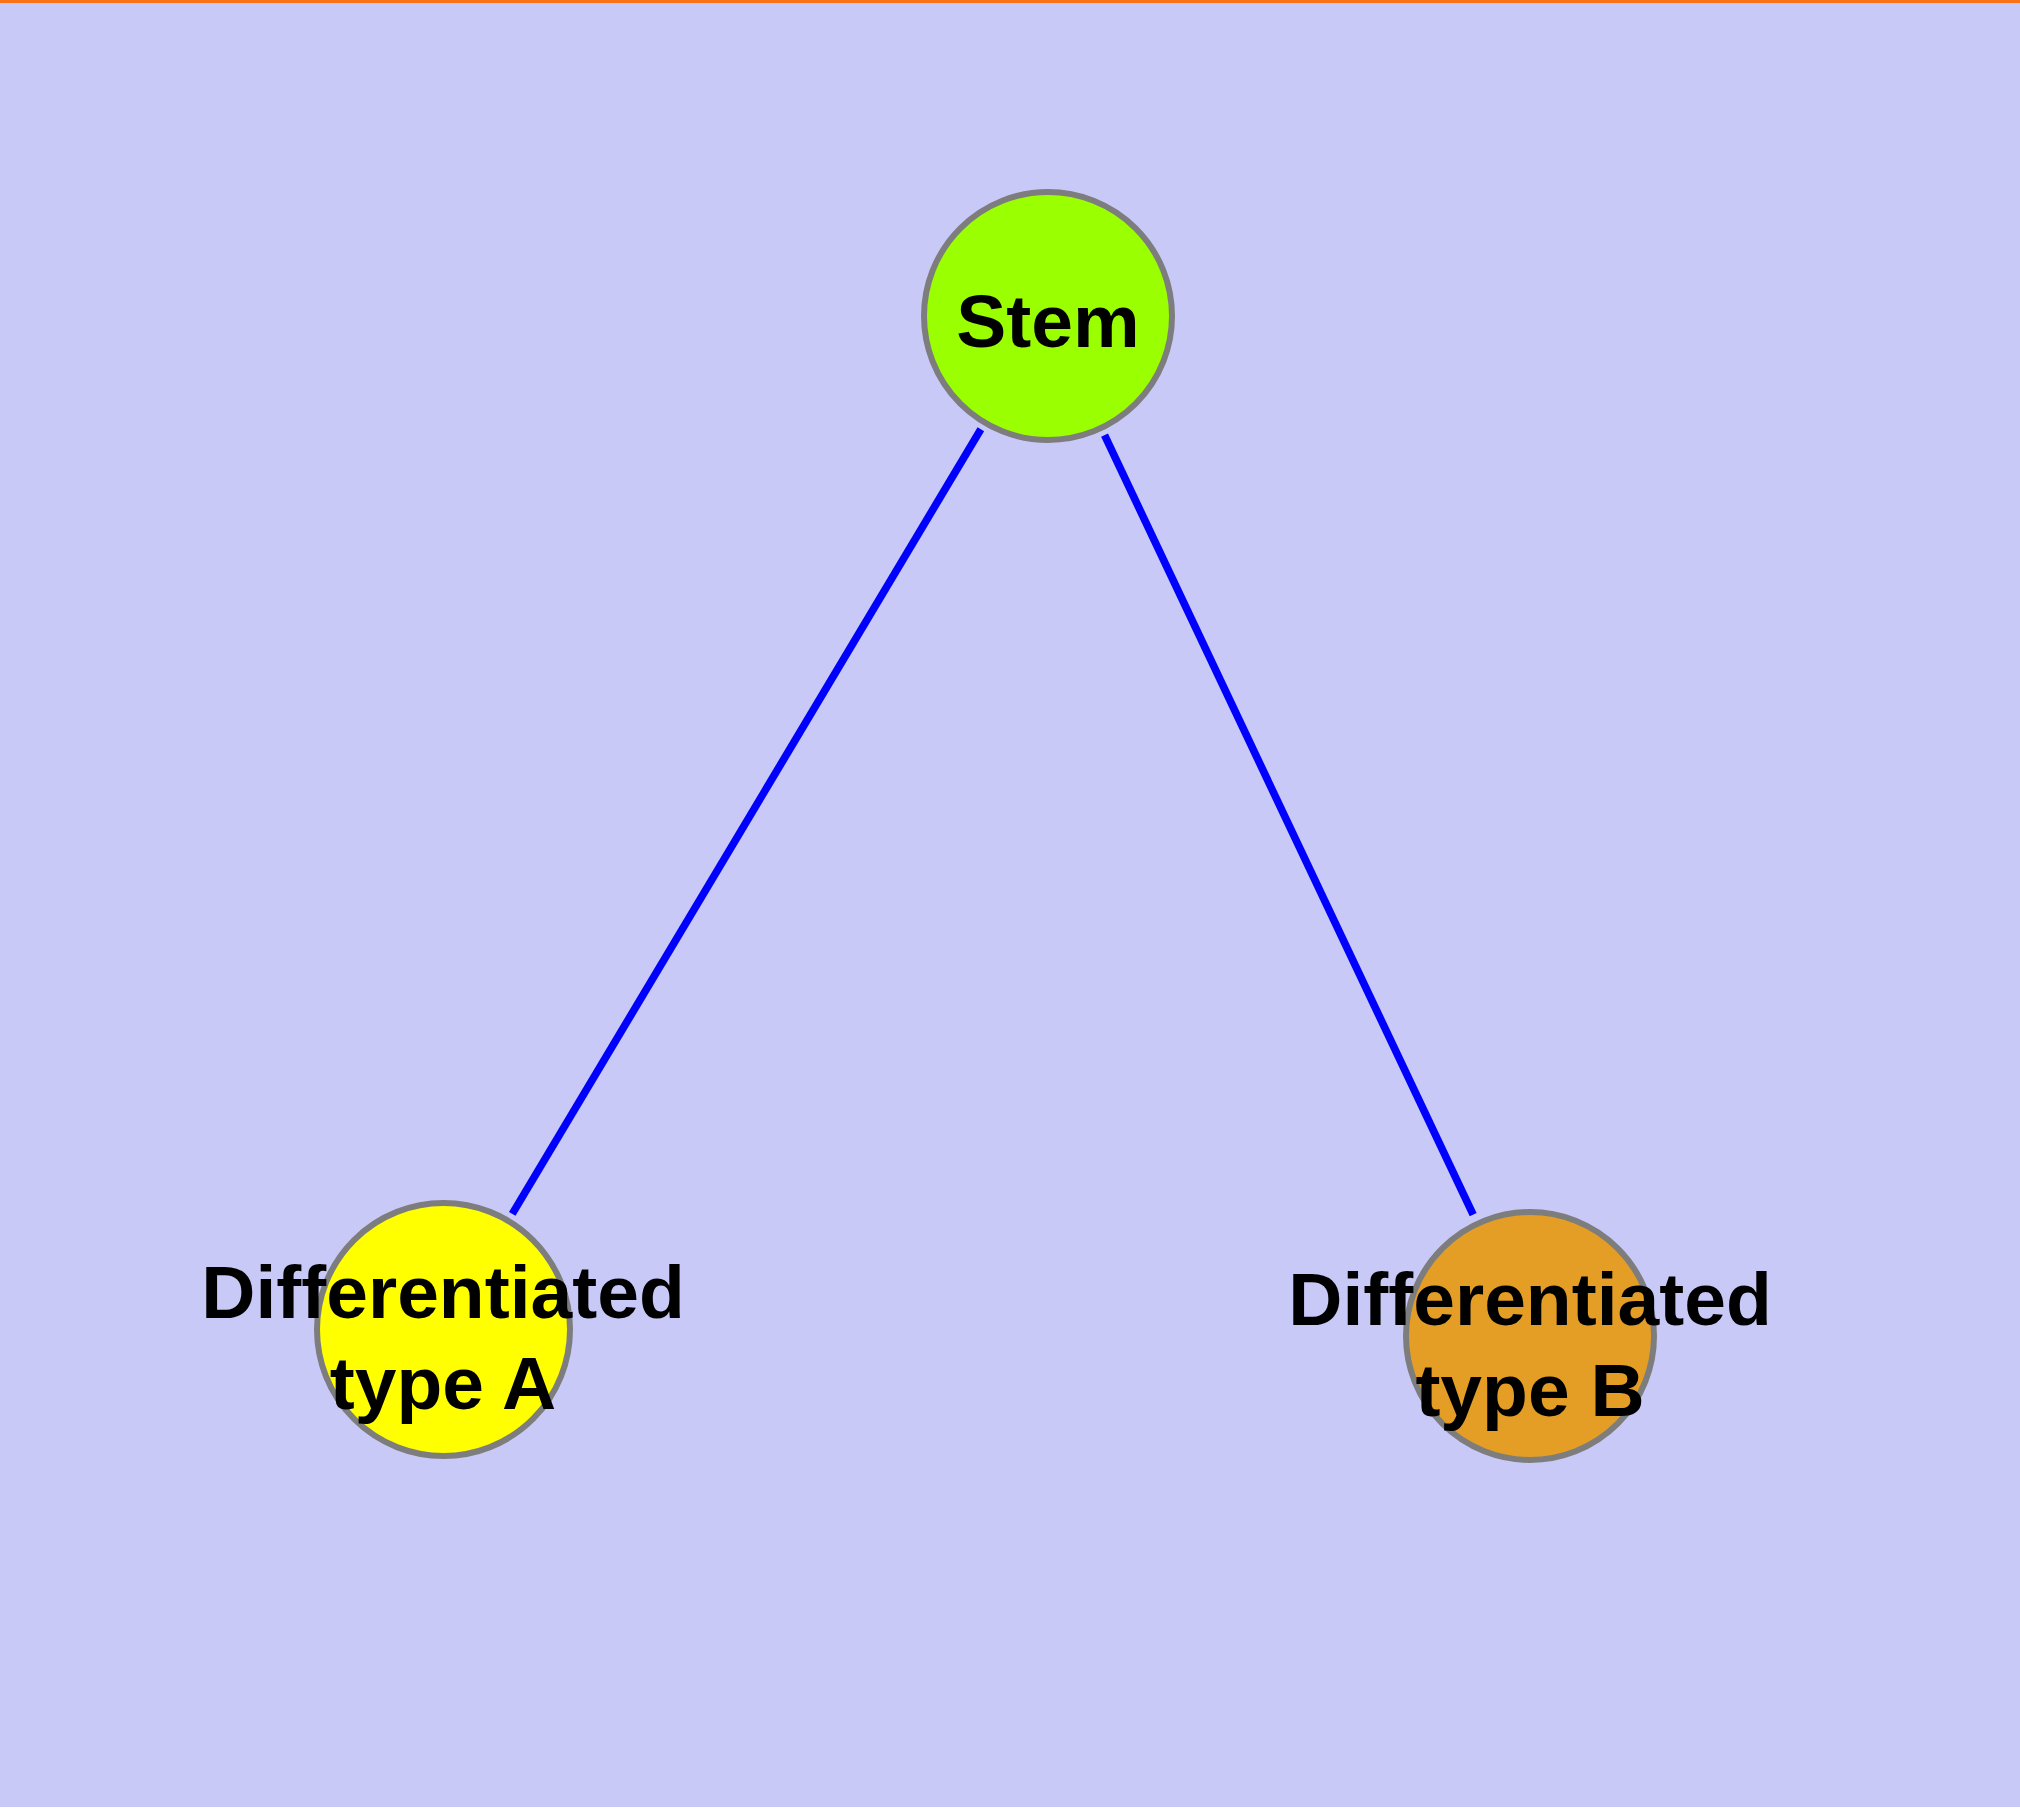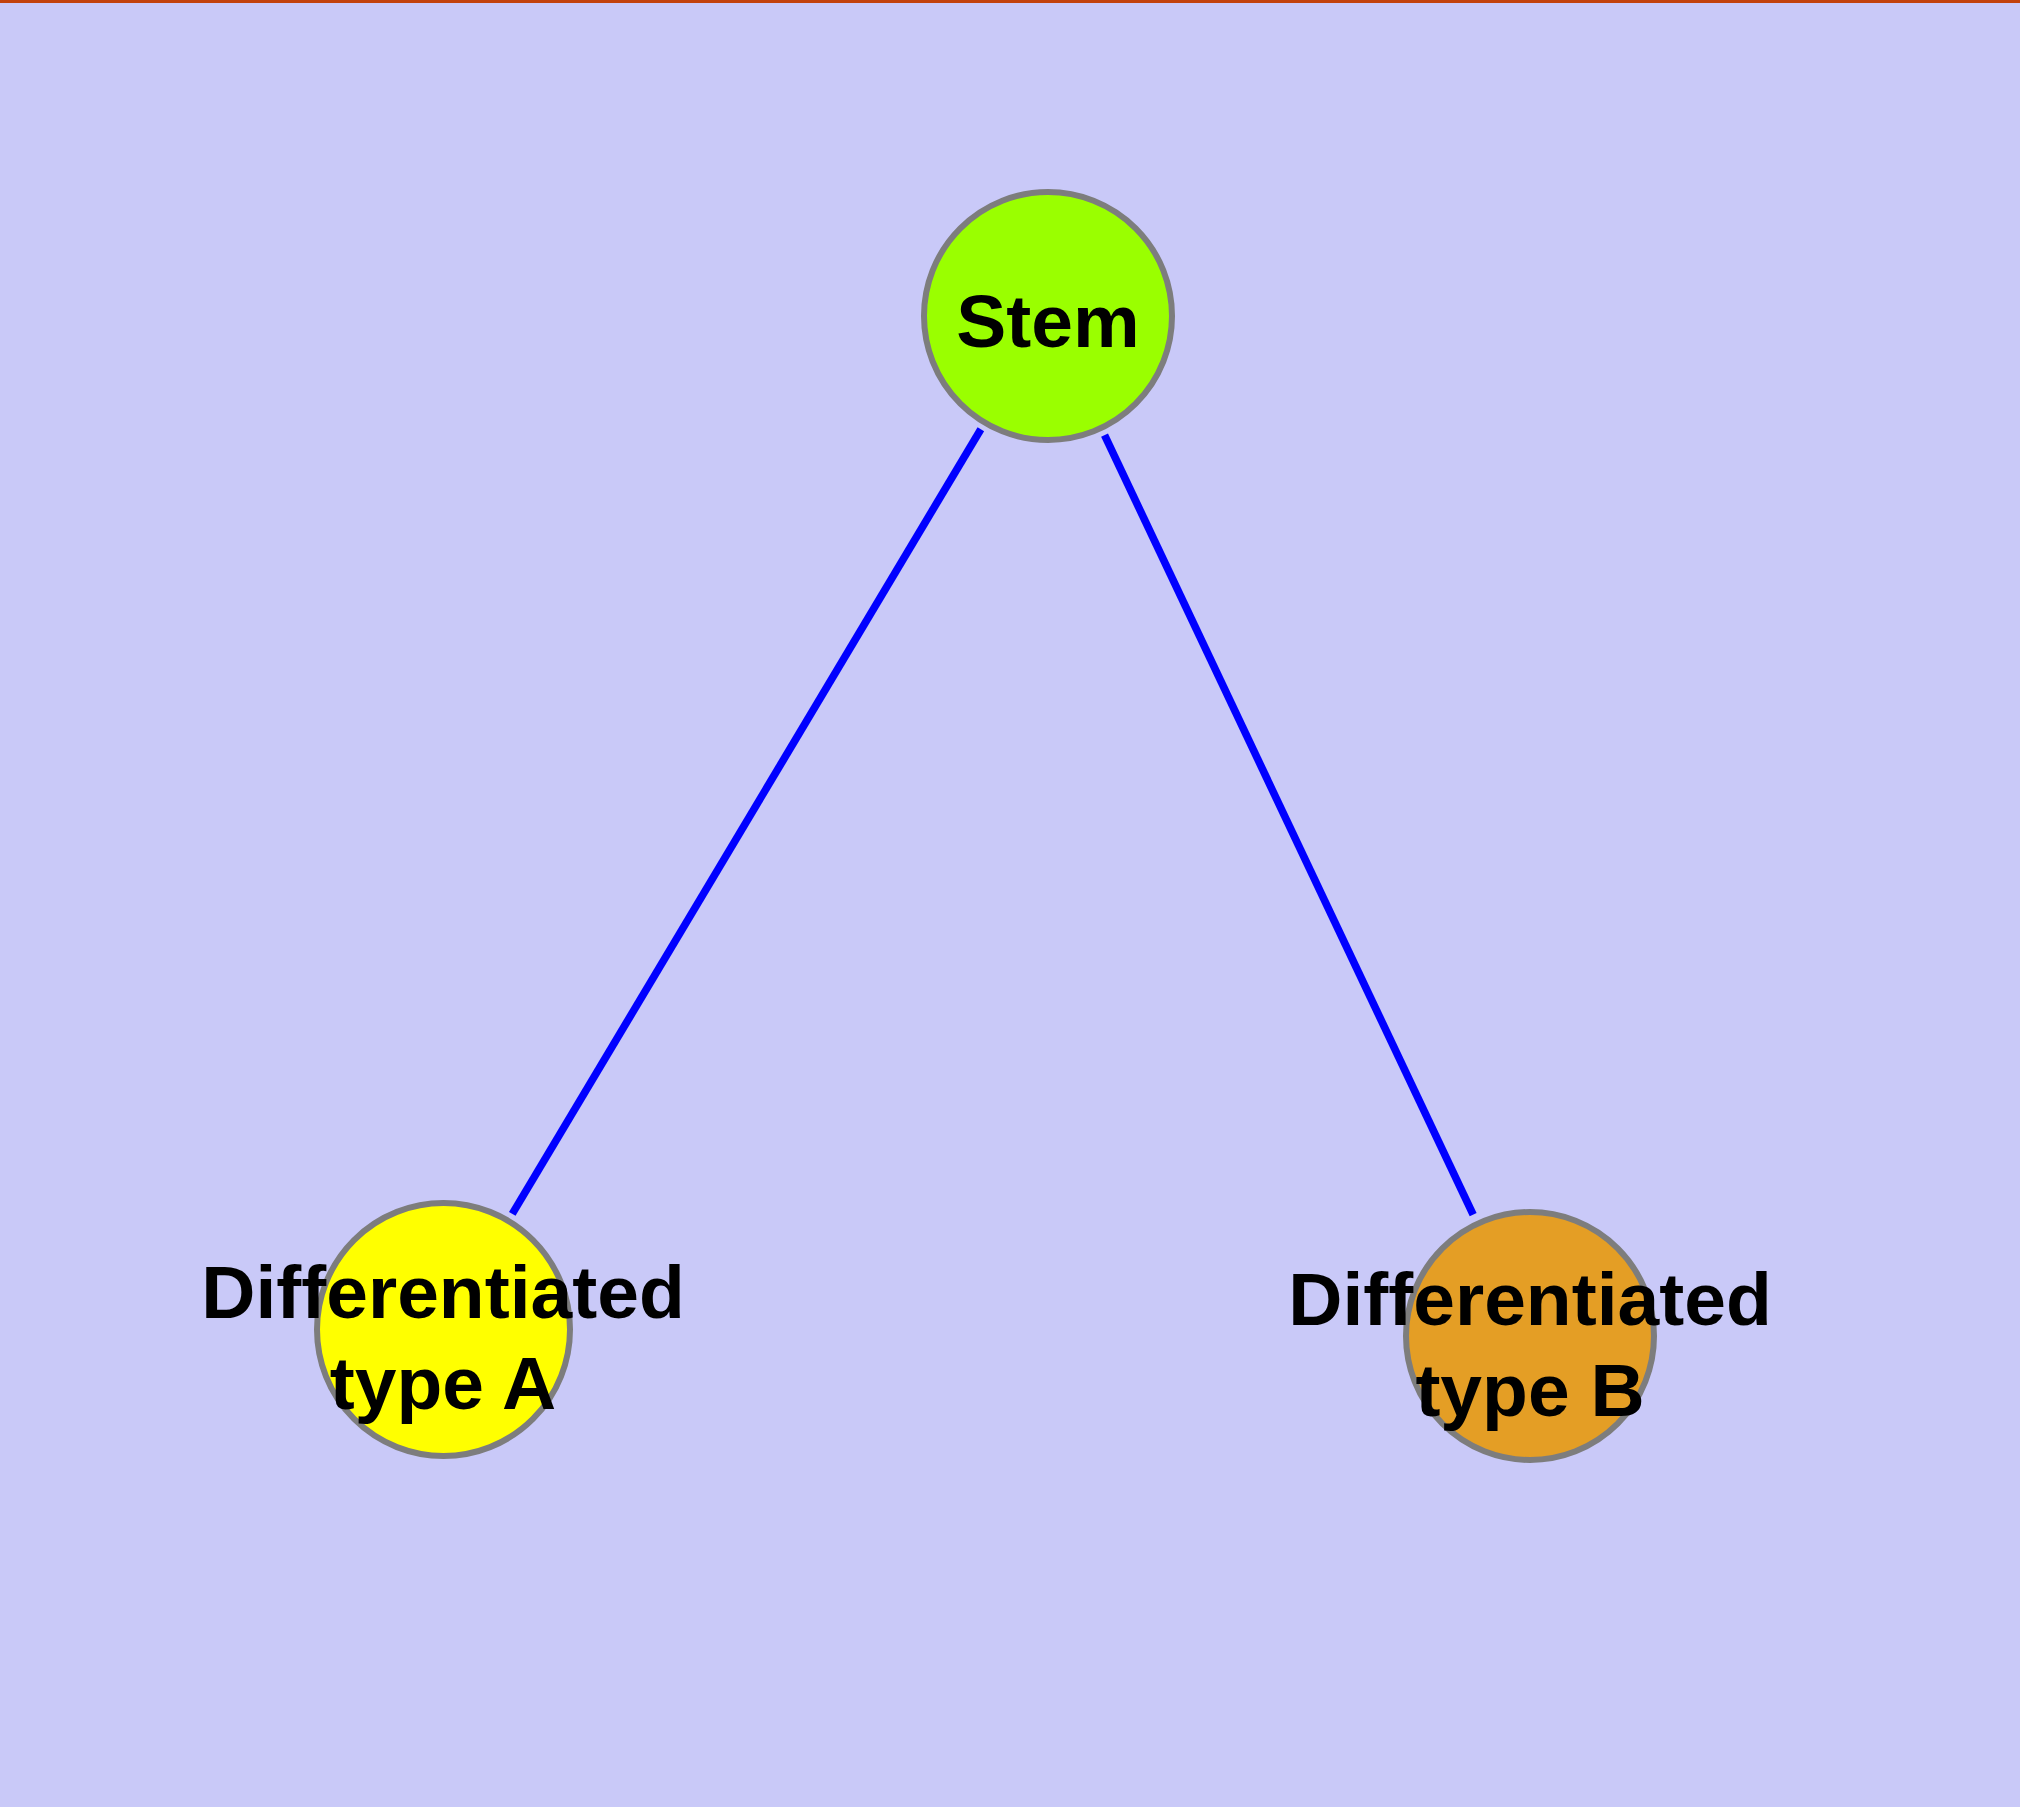--- a/index.html
+++ b/index.html
@@ -10,21 +10,21 @@
     width: 2021px;
     height: 1812px;
     background: #ffffff;
     font-family: "Liberation Sans", sans-serif;
     overflow: hidden;
   }
   .page {
     position: relative;
     width: 2021px;
     height: 1520px;
-    background: #c2410c;
+    background: #f97316;
   }
   .canvas {
     position: absolute;
     left: 0;
     top: 2.5px;
     width: 2021px;
     height: 1804px;
   }
   .edge-layer {
     position: absolute;

